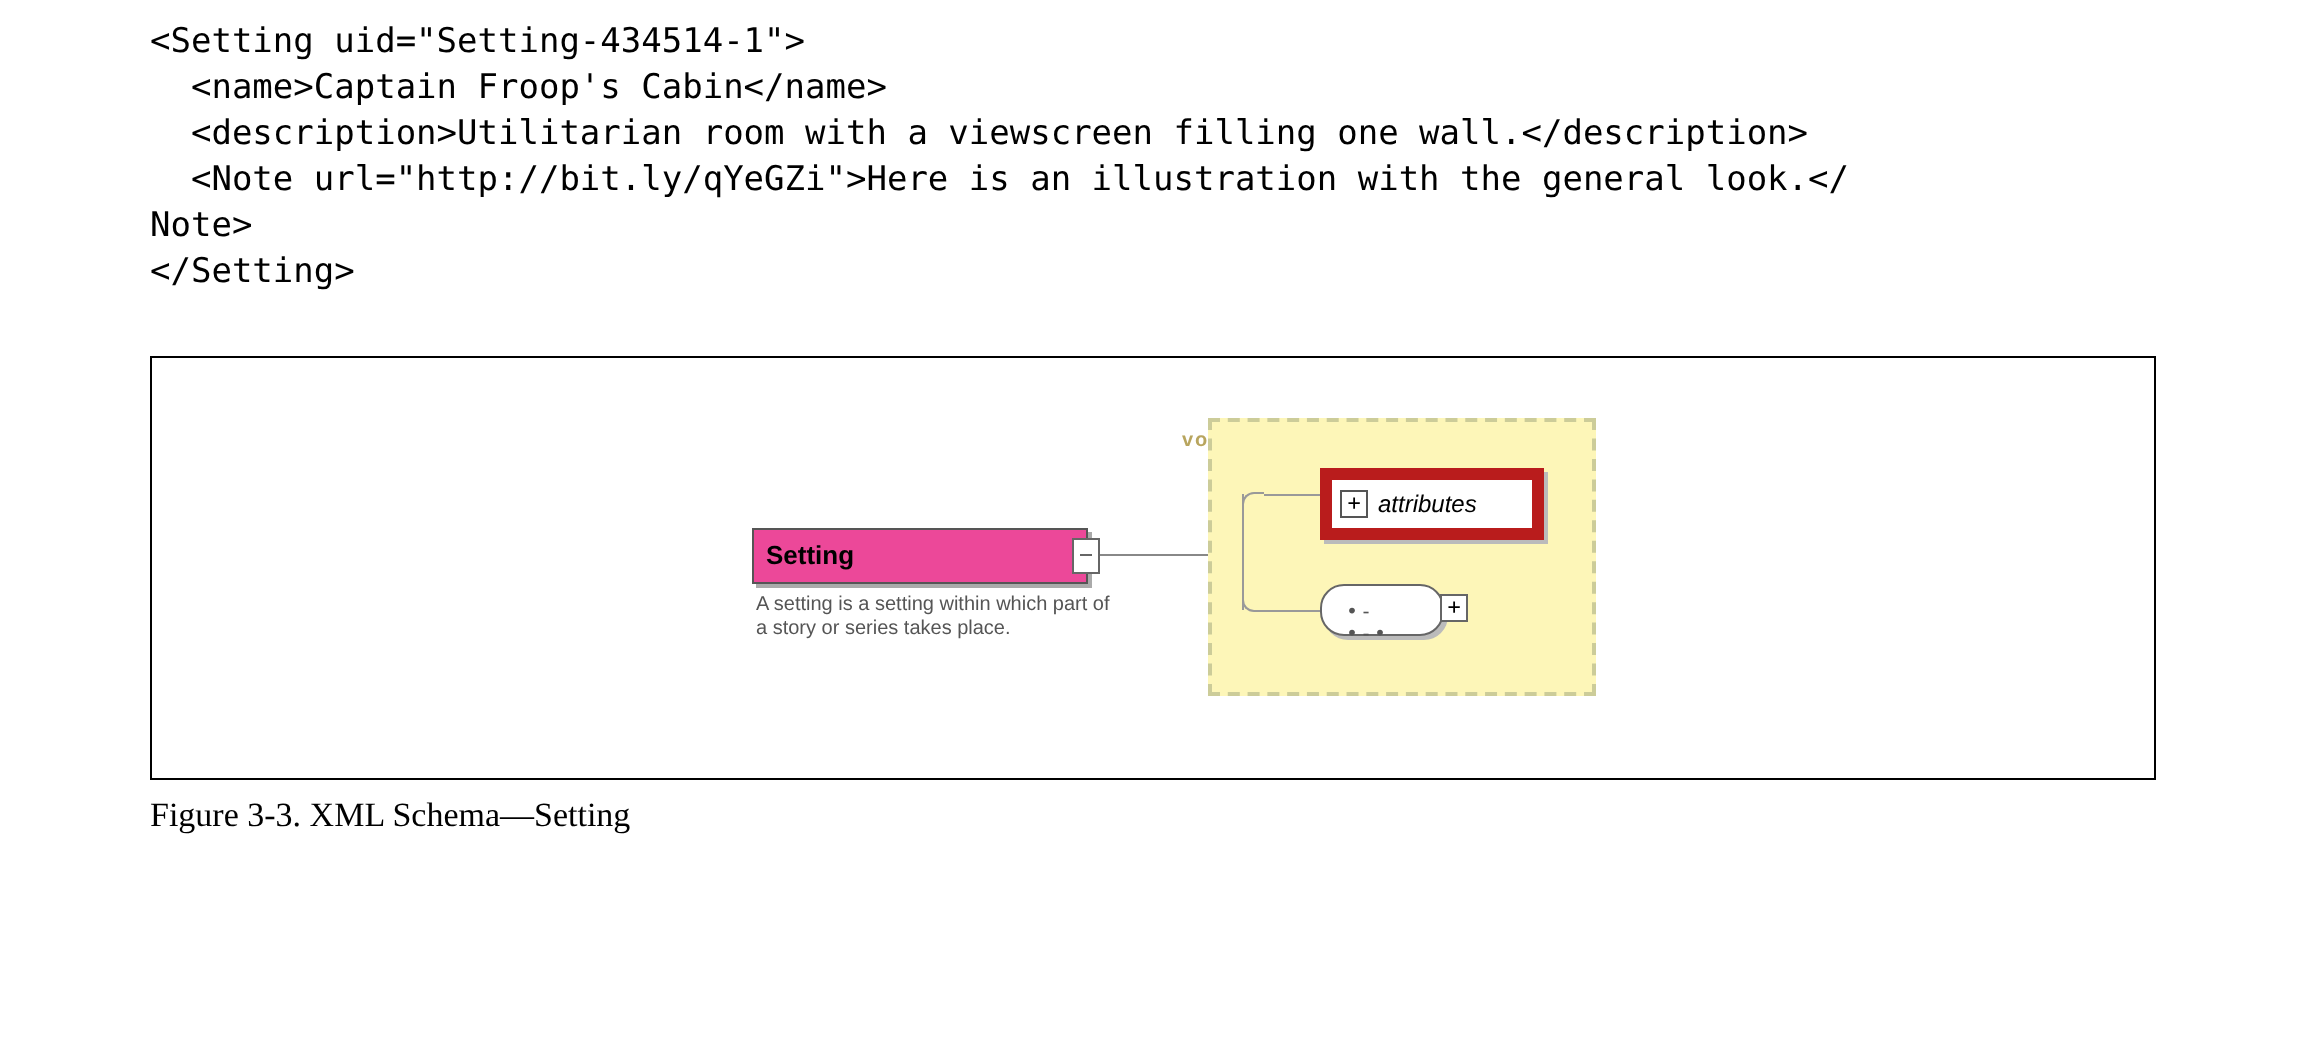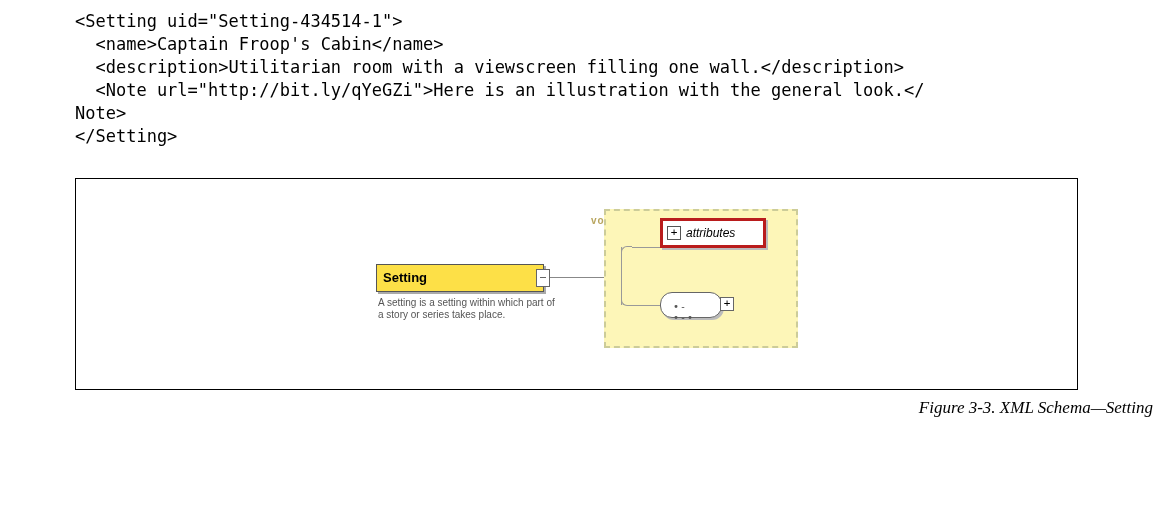--- a/index.html
+++ b/index.html
@@ -19,33 +19,31 @@
   }
   .diagram-container {
     border: 1px solid #000;
     margin: 20px 75px 8px 75px;
     height: 210px;
     position: relative;
     background: #fff;
   }
   .caption {
     font-family: Georgia, 'Times New Roman', serif;
-    font-style: italic;
     font-size: 17px;
     margin: 6px 0 0 75px;
-    text-align: right;
   }
   
   .setting-box {
     position: absolute;
     left: 300px;
     top: 85px;
     width: 160px;
     height: 26px;
-    background: #fde047;
+    background: #ec4899;
     border: 1px solid #555;
     box-shadow: 2px 2px 0 #aaa;
     font-family: Verdana, Arial, sans-serif;
     font-weight: bold;
     font-size: 13px;
     line-height: 26px;
     padding-left: 6px;
     z-index: 2;
   }
   .setting-handle {
@@ -139,25 +137,25 @@
     position: absolute;
     left: 556px;
     top: 126px;
     width: 28px;
     height: 1px;
     background: #999;
   }
   .attr-box {
     position: absolute;
     left: 584px;
-    top: 39px;
+    top: 55px;
     width: 100px;
     height: 24px;
     background: #fff;
-    border: 3px solid #b91c1c;
+    border: 6px solid #b91c1c;
     box-shadow: 2px 2px 0 #bbb;
     font-family: Verdana, Arial, sans-serif;
     font-style: italic;
     font-size: 12px;
     line-height: 24px;
     z-index: 2;
   }
   .plus-icon {
     display: inline-block;
     width: 12px;

